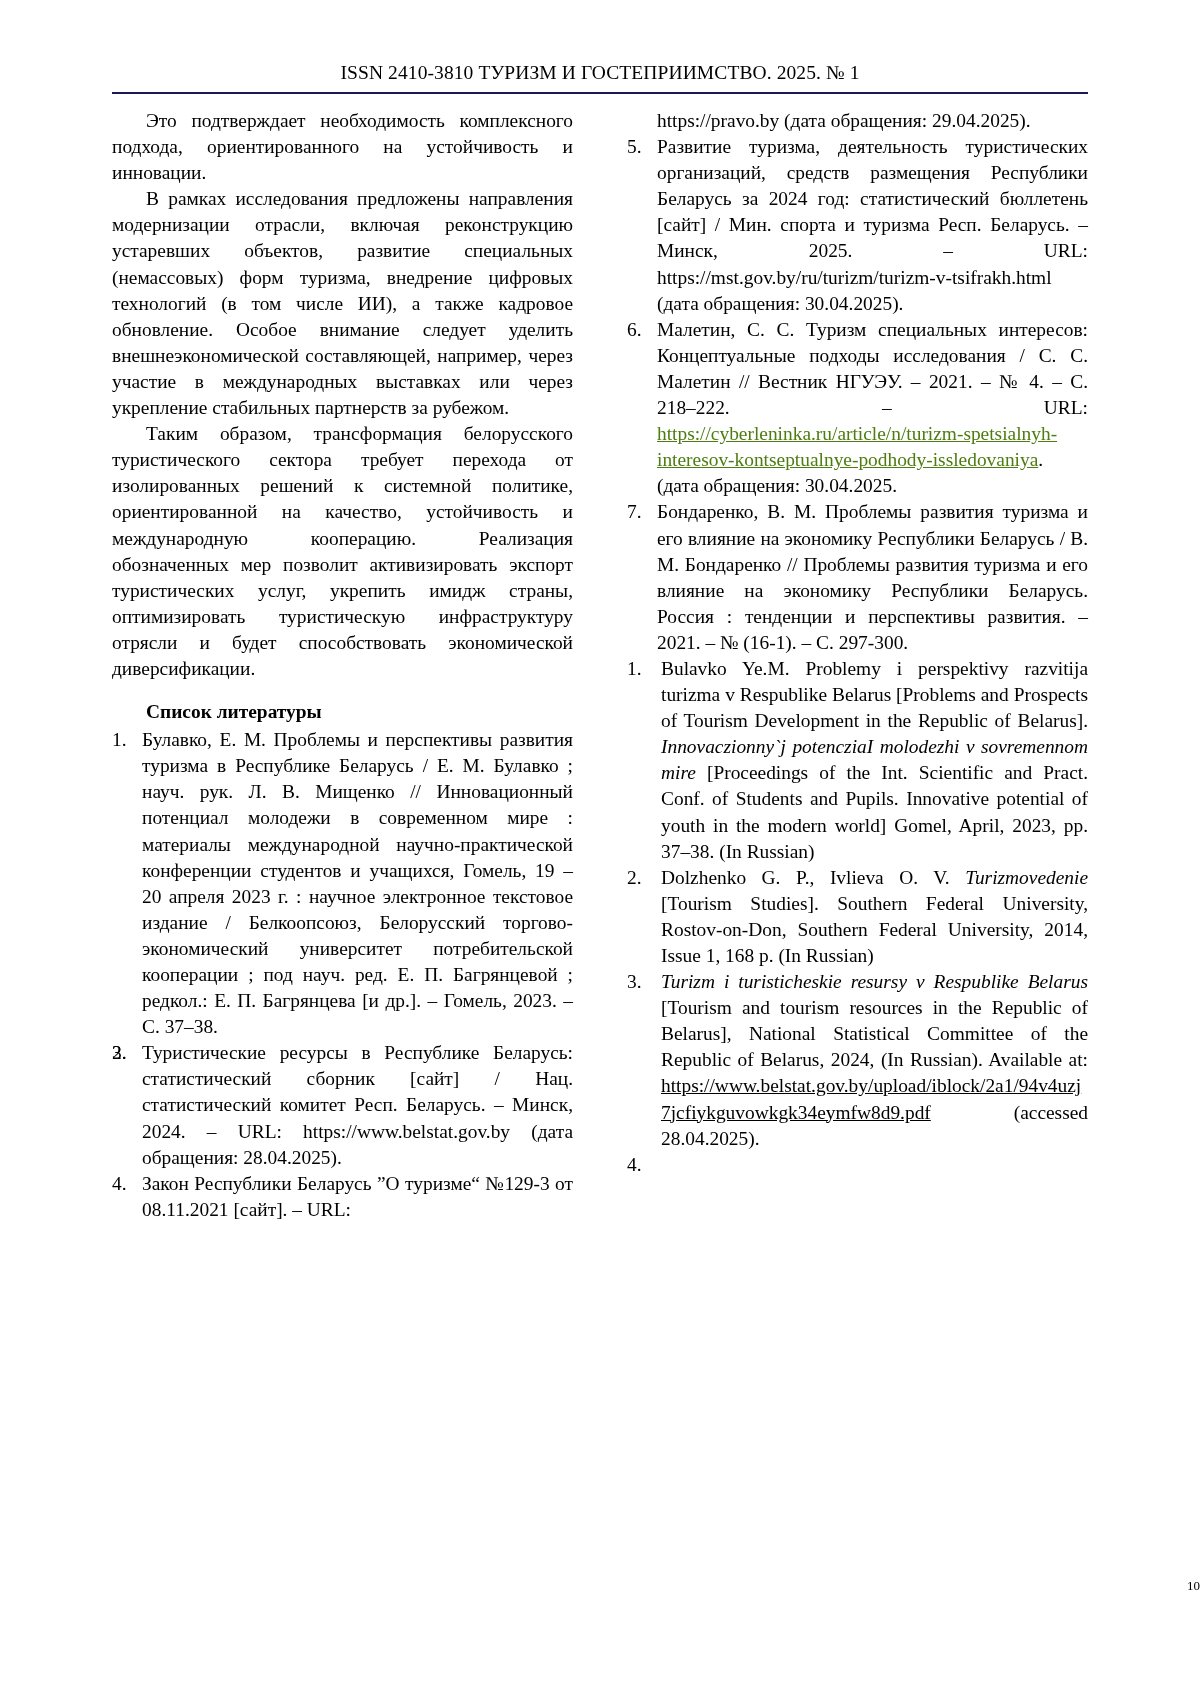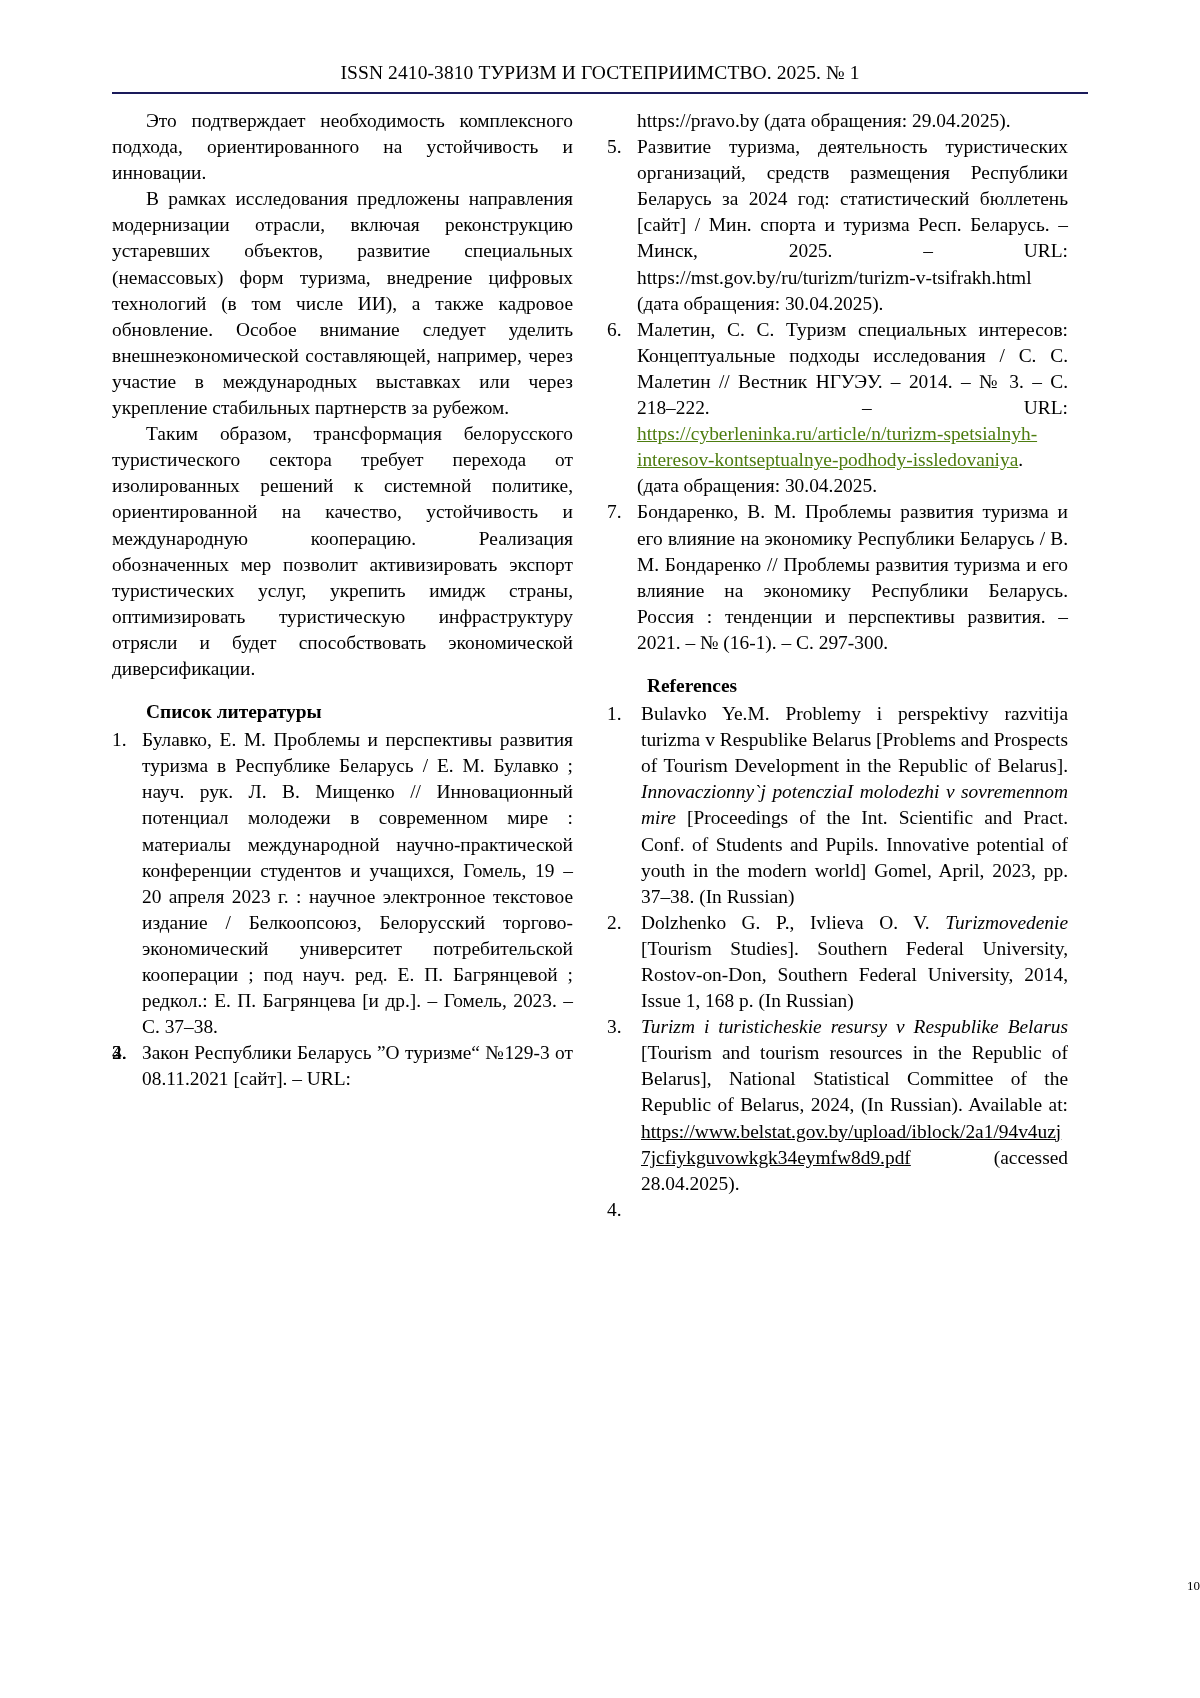--- a/index.html
+++ b/index.html
@@ -38,21 +38,22 @@
     height: 1.6px;
     background: #1a1a5a;
   }
   .columns {
     position: absolute;
     top: 108px;
     left: 112px;
     width: 976px;
     height: 1448px;
     display: flex;
-    gap: 34px;
+    gap: 54px;
+    justify-content: flex-end;
   }
   .col {
     width: 461px;
     font-size: 19.4px;
     line-height: 1.345;
     text-align: justify;
     text-justify: inter-word;
     hyphens: manual;
   }
   p.para {
@@ -123,49 +124,49 @@
       <ol class="reflist">
         <li>
           <span class="num">1.</span>
           <span>Булавко, Е. М. Проблемы и перспективы развития туризма в Республике Беларусь / Е. М. Булавко ; науч. рук. Л. В. Мищенко // Инновационный потенциал молодежи в современном мире : материалы международной научно-практической конференции студентов и учащихся, Гомель, 19 – 20 апреля 2023 г. : научное электронное текстовое издание / Белкоопсоюз, Белорусский торгово-экономический университет потребительской кооперации ; под науч. ред. Е. П. Багрянцевой ; редкол.: Е. П. Багрянцева [и др.]. – Гомель, 2023. – С. 37–38.</span>
         </li>
         <li>
           <span class="num">2.</span>
         </li>
         <li>
           <span class="num">3.</span>
+          <span>Туристические ресурсы в Республике Беларусь: статистический сборник [сайт] / Нац. статистический комитет Респ. Беларусь. – Минск, 2024. – URL: https://www.belstat.gov.by (дата обращения: 28.04.2025).</span>
         </li>
         <li>
           <span class="num">4.</span>
           <span>Закон Республики Беларусь ”О туризме“ №129-3 от 08.11.2021 [сайт]. – URL:</span>
         </li>
       </ol>
     </div>
 
     <div class="col">
 
       <ol class="reflist">
         <li style="padding-left:30px;">
           <span>https://pravo.by (дата обращения: 29.04.2025).</span>
         </li>
         <li>
           <span class="num">5.</span>
           <span>Развитие туризма, деятельность туристических организаций, средств размещения Республики Беларусь за 2024 год: статистический бюллетень [сайт] / Мин. спорта и туризма Респ. Беларусь. – Минск, 2025. – URL: https://mst.gov.by/ru/turizm/turizm-v-tsifrakh.html (дата обращения: 30.04.2025).</span>
         </li>
         <li>
           <span class="num">6.</span>
-          <span>Малетин, С. С. Туризм специальных интересов: Концептуальные подходы исследования / С. С. Малетин // Вестник НГУЭУ. – 2014. – № 3. – С. 218–222. – URL: </span><a class="u" href="#" style="color:#4d7c0f;">https://cyberleninka.ru/article/n/turizm-spetsialnyh-interesov-kontseptualnye-podhody-issledovaniya</a><span>. (дата обращения: 30.04.2025.</span>
+          <span>Малетин, С. С. Туризм специальных интересов: Концептуальные подходы исследования / С. С. Малетин // Вестник НГУЭУ. – 2021. – № 4. – С. 218–222. – URL: </span><a class="u" href="#" style="color:#4d7c0f;">https://cyberleninka.ru/article/n/turizm-spetsialnyh-interesov-kontseptualnye-podhody-issledovaniya</a><span>. (дата обращения: 30.04.2025.</span>
         </li>
         <li>
           <span class="num">7.</span>
           <span>Бондаренко, В. М. Проблемы развития туризма и его влияние на экономику Республики Беларусь / В. М. Бондаренко // Проблемы развития туризма и его влияние на экономику Республики Беларусь. Россия : тенденции и перспективы развития. – 2021. – № (16-1). – С. 297-300.</span>
         </li>
       </ol>
 
-      <div class="section-title right-col">References</div>
 
       <ol class="reflist ref-en">
         <li>
           <span class="num">1.</span>
           <span><span>Bulavko Ye.M. Problemy i perspektivy razvitija turizma v Respublike Belarus [Problems and Prospects of Tourism Development in the Republic of Belarus]. </span><span class="it">Innovaczionny`j potencziaI molodezhi v sovremennom mire</span><span> [Proceedings of the Int. Scientific and Pract. Conf. of Students and Pupils. Innovative potential of youth in the modern world] Gomel, April, 2023, pp. 37–38. (In Russian)</span></span>
         </li>
         <li>
           <span class="num">2.</span>
           <span><span>Dolzhenko G. P., Ivlieva O. V. </span><span class="it">Turizmovedenie</span><span> [Tourism Studies]. Southern Federal University, Rostov-on-Don, Southern Federal University, 2014, Issue 1, 168 p. (In Russian)</span></span>
         </li>

